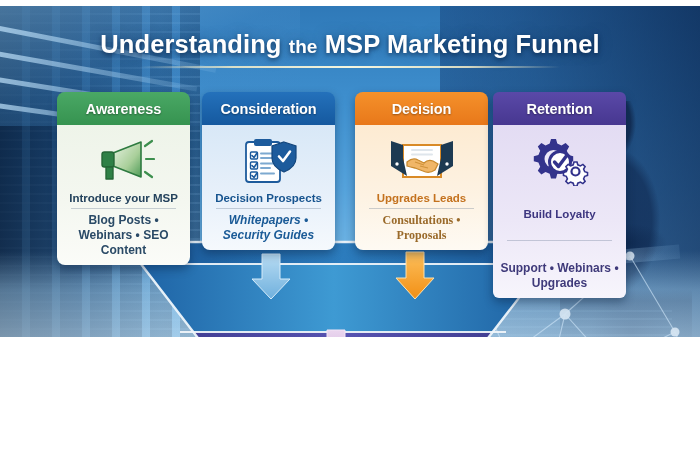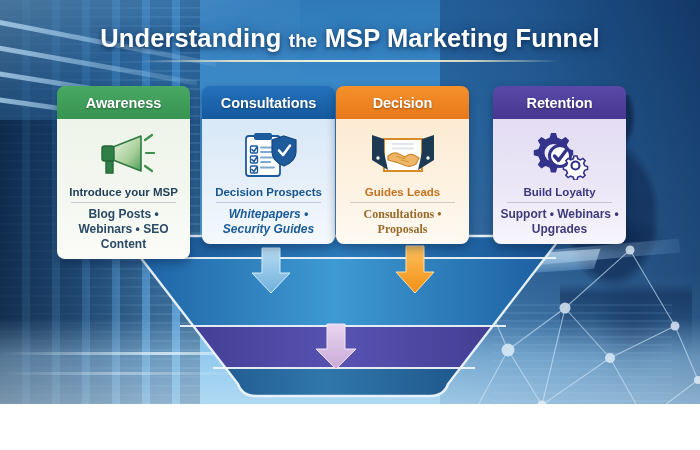--- a/index.html
+++ b/index.html
@@ -3,23 +3,24 @@
 <meta charset="utf-8">
 <style>
   * { box-sizing: border-box; margin: 0; padding: 0; }
   html, body {
     width: 700px; height: 450px;
     font-family: "Liberation Sans", sans-serif;
     overflow: hidden;
   }
   #stage {
     position: relative;
-    width: 700px; height: 404px;
+    width: 700px; height: 331px;
     overflow: hidden;
     background: #2a6fae;
+    margin-top: 6px;
   }
 
   
   .bg-base {
     position: absolute; inset: 0;
     background:
       linear-gradient(180deg, #2f79b8 0%, #3f90cf 30%, #55a3dc 55%, #74b8e6 78%, #8cc6ec 100%);
   }
   
   .bg-left {
@@ -135,30 +136,30 @@
   }
   .card-divider { width: 86%; height: 1px; background: rgba(90,110,135,.30); margin-bottom: 4px; }
   .card-sub {
     font-size: 12px; font-weight: bold; text-align: center; line-height: 1.25;
     padding: 0 2px;
   }
 
   
   .c0 { left: 57px;  }
   .c1 { left: 202px; }
-  .c2 { left: 336px; }
-  .c3 { left: 493px; }
+  .c2 { left: 355px; }
+  .c3 { left: 493px; border-radius: 6px; }
   .c0 .card-head { background: linear-gradient(180deg, #4aa865 0%, #369350 100%); }
   .c1 .card-head { background: linear-gradient(180deg, #2471bb 0%, #15599f 100%); }
   .c2 .card-head { background: linear-gradient(180deg, #f5912b 0%, #e8781a 100%); }
   .c3 .card-head { background: linear-gradient(180deg, #5a49a8 0%, #473790 100%); }
   .c0 .card-body { background: linear-gradient(180deg, #eef4e9 0%, #f4f7f0 55%, #fbfcf8 100%); }
   .c1 .card-body { background: linear-gradient(180deg, #d8e8f7 0%, #e7f0fa 55%, #f5f9fd 100%); }
   .c2 .card-body { background: linear-gradient(180deg, #fdebd2 0%, #fdf2e2 55%, #fefaf3 100%); }
-  .c3 .card-body { background: linear-gradient(180deg, #e3dcf3 0%, #ece7f7 55%, #f7f5fc 100%); }
+  .c3 .card-body { background: linear-gradient(180deg, #e3dcf3 0%, #ece7f7 55%, #f7f5fc 100%); gap: 16px; }
   .c0 .card-title { color: #24425c; }
   .c1 .card-title { color: #17548f; }
   .c2 .card-title { color: #c4721e; }
   .c3 .card-title { color: #3d3680; }
   .c0 .card-sub { color: #2a4a66; }
   .c1 .card-sub { color: #1b5b97; font-style: italic; }
   .c2 .card-sub { color: #9a6a2a; font-family: Liberation Serif, serif; }
   .c3 .card-sub { color: #3f3a7a; }
 </style>
 </head>
@@ -317,21 +318,21 @@
             </g>
           </svg>
         </div>
         <div class="card-title">Introduce your MSP</div>
         <div class="card-divider"></div>
         <div class="card-sub">Blog Posts • Webinars • SEO Content</div>
       </div>
     </div>
 
     <div class="card c1">
-      <div class="card-head">Consultations</div>
+      <div class="card-head">Consideration</div>
       <div class="card-body">
         <div class="icon-box">
           <svg width="62" height="50" viewBox="0 0 62 50">
             <rect x="8" y="6" width="34" height="40" rx="3" fill="#ffffff" stroke="#1d5b9c" stroke-width="1.8"></rect>
             <rect x="16" y="3" width="18" height="7" rx="2" fill="#1d5b9c"></rect>
             <g>
               <rect x="12.5" y="16" width="7" height="7" rx="1" fill="#fff" stroke="#1d5b9c" stroke-width="1.4"></rect>
               <path d="M14 19.5 L16 21.5 L19 17" fill="none" stroke="#1d5b9c" stroke-width="1.6" stroke-linecap="round" stroke-linejoin="round"></path>
               <rect x="22" y="16.5" width="16" height="2" rx="1" fill="#7da9d0"></rect>
               <rect x="22" y="21" width="13" height="2" rx="1" fill="#7da9d0"></rect>
@@ -367,21 +368,21 @@
             <path d="M50 9 L62 5 L62 30 L46 40 L50 22 Z" fill="#1d3a52"></path>
             <circle cx="6" cy="28" r="1.7" fill="#ffffff"></circle>
             <circle cx="56" cy="28" r="1.7" fill="#ffffff"></circle>
             <path d="M16 26 Q22 21 27 24 L33 27 Q37 23 42 25 L47 28 L44 34 Q38 38 32 35 L24 32 Q19 31 16 30 Z" fill="#f0b668" stroke="#c98a2f" stroke-width="1.3" stroke-linejoin="round"></path>
             <path d="M24 26 L33 29" stroke="#c98a2f" stroke-width="1.1" opacity=".8"></path>
             <path d="M29 30 L37 32" stroke="#c98a2f" stroke-width="1.1" opacity=".8"></path>
             <rect x="20" y="13" width="22" height="2" rx="1" fill="#dfe6ec"></rect>
             <rect x="20" y="17.5" width="22" height="2" rx="1" fill="#dfe6ec"></rect>
           </svg>
         </div>
-        <div class="card-title">Guides Leads</div>
+        <div class="card-title">Upgrades Leads</div>
         <div class="card-divider"></div>
         <div class="card-sub">Consultations • Proposals</div>
       </div>
     </div>
 
     <div class="card c3">
       <div class="card-head">Retention</div>
       <div class="card-body">
         <div class="icon-box">
           <svg width="62" height="50" viewBox="0 0 62 50">

